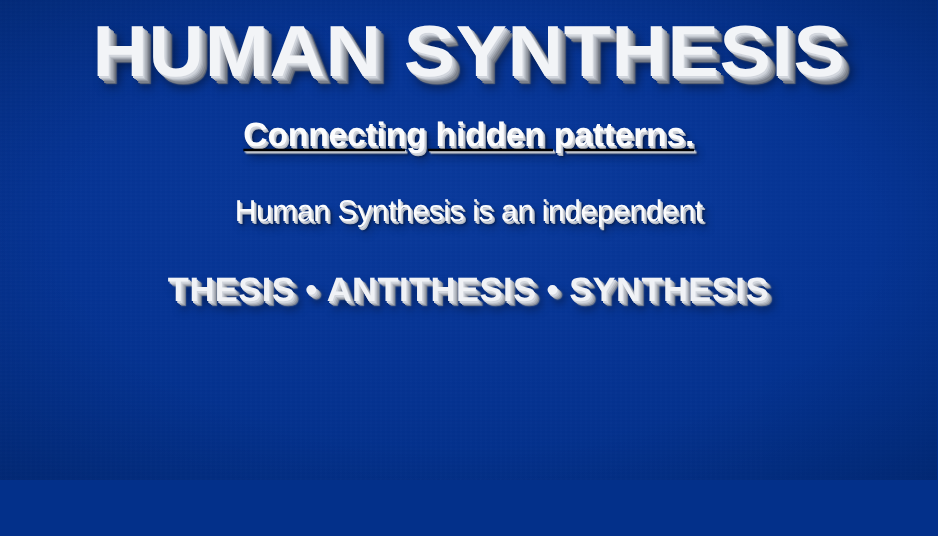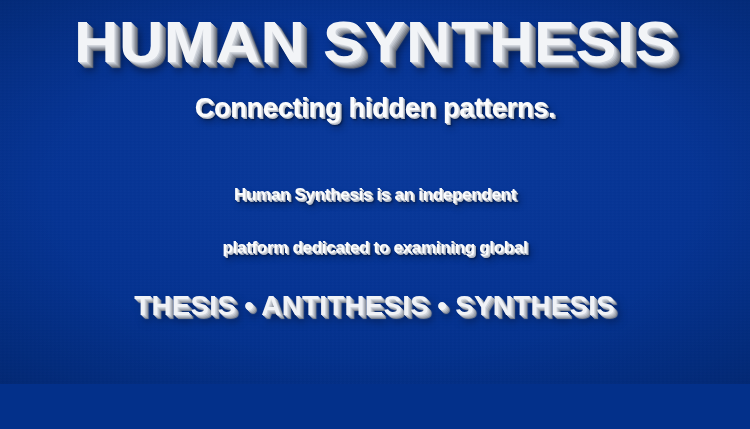--- a/index.html
+++ b/index.html
@@ -88,20 +88,21 @@
       4px 4px 0 #9297a1,
       5px 5px 0 #7d828c,
       6px 6px 1px #696e78,
       7px 8px 9px rgba(0,0,0,0.55);
   }
 
   
   #tagline {
     margin-top: 20px;
     text-align: center;
+    text-decoration: underline;
   }
   .tagline-line {
     font-size: 27px;
     font-weight: bold;
     line-height: 1.32;
     letter-spacing: -0.2px;
     color: #fbfcfd;
     white-space: nowrap;
     text-shadow:
       1px 1px 0 #cfd3da,
@@ -109,32 +110,31 @@
       3px 3px 2px rgba(0,0,0,0.42),
       4px 5px 7px rgba(0,0,0,0.40);
   }
 
   
   #paragraph {
     margin-top: 26px;
     text-align: center;
   }
   .para-line {
-    font-size: 17px;
-    font-weight: bold;
+    font-size: 24px;
+    font-weight: normal;
     line-height: 1.38;
     letter-spacing: -0.3px;
     color: #fbfcfd;
     white-space: nowrap;
     text-shadow:
       1px 1px 0 #cfd3da,
       2px 2px 0 #b4b9c2,
       3px 3px 2px rgba(0,0,0,0.42),
       4px 5px 7px rgba(0,0,0,0.40);
-    margin-top: 30px;
   }
 
   
   #motto {
     margin-top: 31px;
     font-family: "Liberation Sans Narrow", "Liberation Sans", sans-serif;
     font-size: 27px;
     font-weight: bold;
     letter-spacing: 0.4px;
     color: #f0f2f6;
@@ -159,19 +159,18 @@
   <div class="content">
 
     <h1 id="title">HUMAN SYNTHESIS</h1>
 
     <div id="tagline">
       <div class="tagline-line">Connecting hidden patterns.</div>
     </div>
 
     <div id="paragraph">
       <div class="para-line">Human Synthesis is an independent</div>
-      <div class="para-line">platform dedicated to examining global</div>
     </div>
 
     <div id="motto">THESIS • ANTITHESIS • SYNTHESIS</div>
 
   </div>
 </div>
 
 </body></html>

